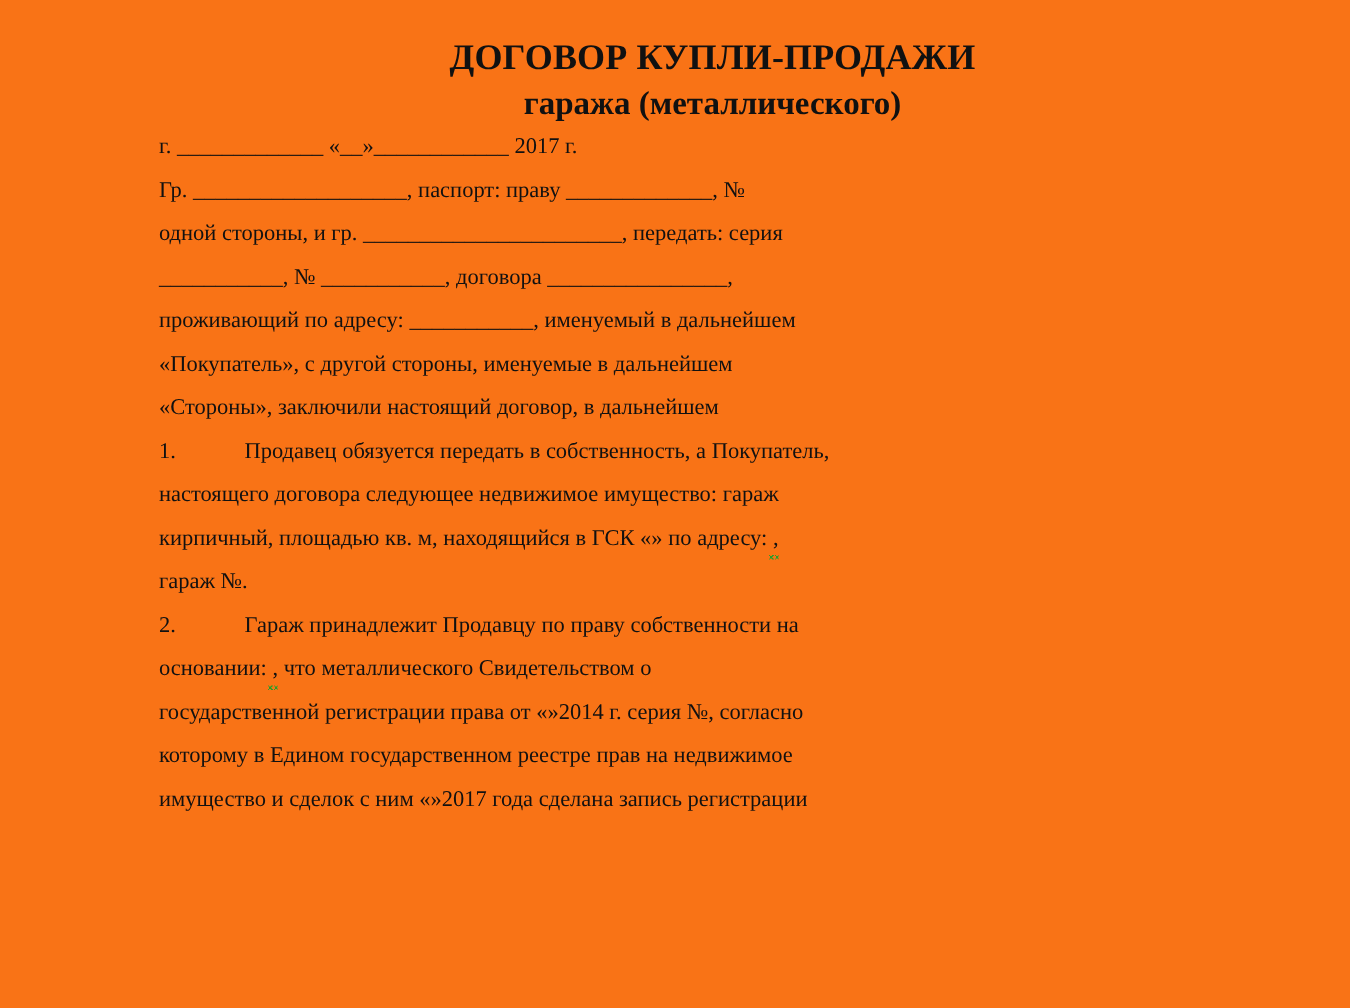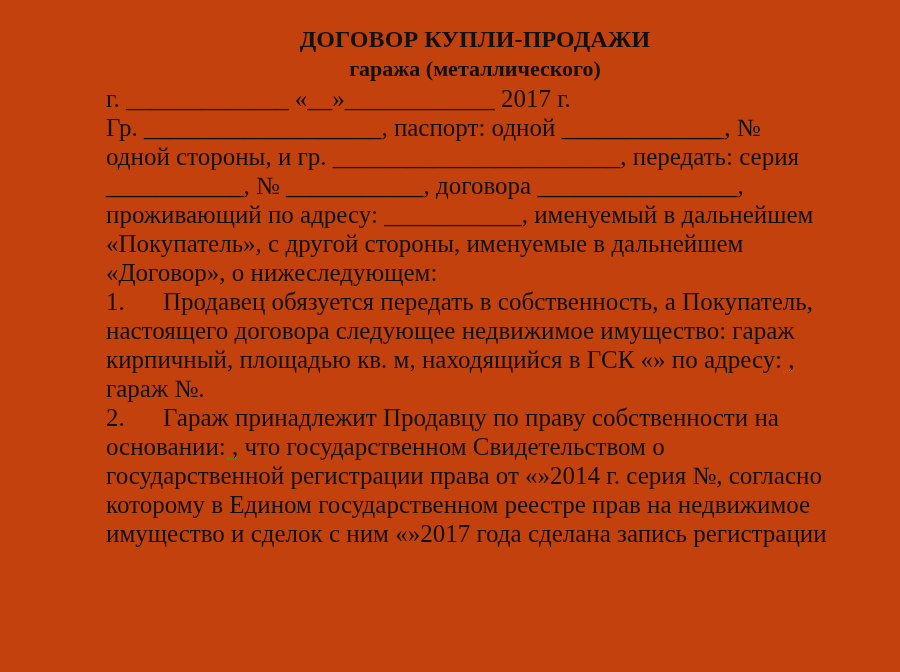--- a/index.html
+++ b/index.html
@@ -14,21 +14,21 @@
     position: relative;
     font-family: "Liberation Serif", "DejaVu Serif", serif;
     color: #111111;
   }
   .page {
     position: absolute;
     left: 0;
     top: 0;
     width: 900px;
     height: 672px;
-    background: #c2410c;
+    background: #f97316;
   }
   .title {
     position: absolute;
     left: 0;
     width: 950px;
     text-align: center;
     font-weight: bold;
     font-size: 24px;
     line-height: 30px;
     top: 24px;
@@ -42,21 +42,21 @@
     font-weight: bold;
     font-size: 22px;
     line-height: 28px;
     top: 55px;
   }
   .body {
     position: absolute;
     left: 106px;
     top: 84px;
     width: 780px;
-    font-size: 25px;
+    font-size: 15px;
     line-height: 29px;
   }
   .line {
     white-space: pre;
     height: 29px;
   }
   .num {
     display: inline-block;
     width: 57px;
   }
@@ -79,31 +79,31 @@
 </style>
 </head>
 <body>
 
 <div class="page">
   <div class="title">ДОГОВОР КУПЛИ-ПРОДАЖИ</div>
   <div class="subtitle">гаража (металлического)</div>
 
   <div class="body">
     <div class="line">г. _____________ «__»____________ 2017 г.</div>
-    <div class="line">Гр. ___________________, паспорт: одной _____________, №</div>
+    <div class="line">Гр. ___________________, паспорт: праву _____________, №</div>
     <div class="line">одной стороны, и гр. _______________________, передать: серия</div>
     <div class="line">___________, № ___________, договора ________________,</div>
     <div class="line">проживающий по адресу: ___________, именуемый в дальнейшем</div>
     <div class="line">«Покупатель», с другой стороны, именуемые в дальнейшем</div>
-    <div class="line">«Договор», о нижеследующем:</div>
+    <div class="line">«Стороны», заключили настоящий договор, в дальнейшем</div>
 
     <div class="line"><span class="num">1.</span><span>Продавец обязуется передать в собственность, а Покупатель,</span></div>
     <div class="line">настоящего договора следующее недвижимое имущество: гараж</div>
     <div class="line"><span>кирпичный, площадью кв. м, находящийся в ГСК «» по адресу:</span><span class="squiggle"> ,</span></div>
     <div class="line">гараж №.</div>
 
     <div class="line"><span class="num">2.</span><span>Гараж принадлежит Продавцу по праву собственности на</span></div>
-    <div class="line"><span>основании:</span><span class="squiggle"> ,</span><span> что государственном Свидетельством о</span></div>
+    <div class="line"><span>основании:</span><span class="squiggle"> ,</span><span> что металлического Свидетельством о</span></div>
     <div class="line">государственной регистрации права от «»2014 г. серия №, согласно</div>
     <div class="line">которому в Едином государственном реестре прав на недвижимое</div>
     <div class="line">имущество и сделок с ним «»2017 года сделана запись регистрации</div>
   </div>
 </div>
 
 </body></html>

